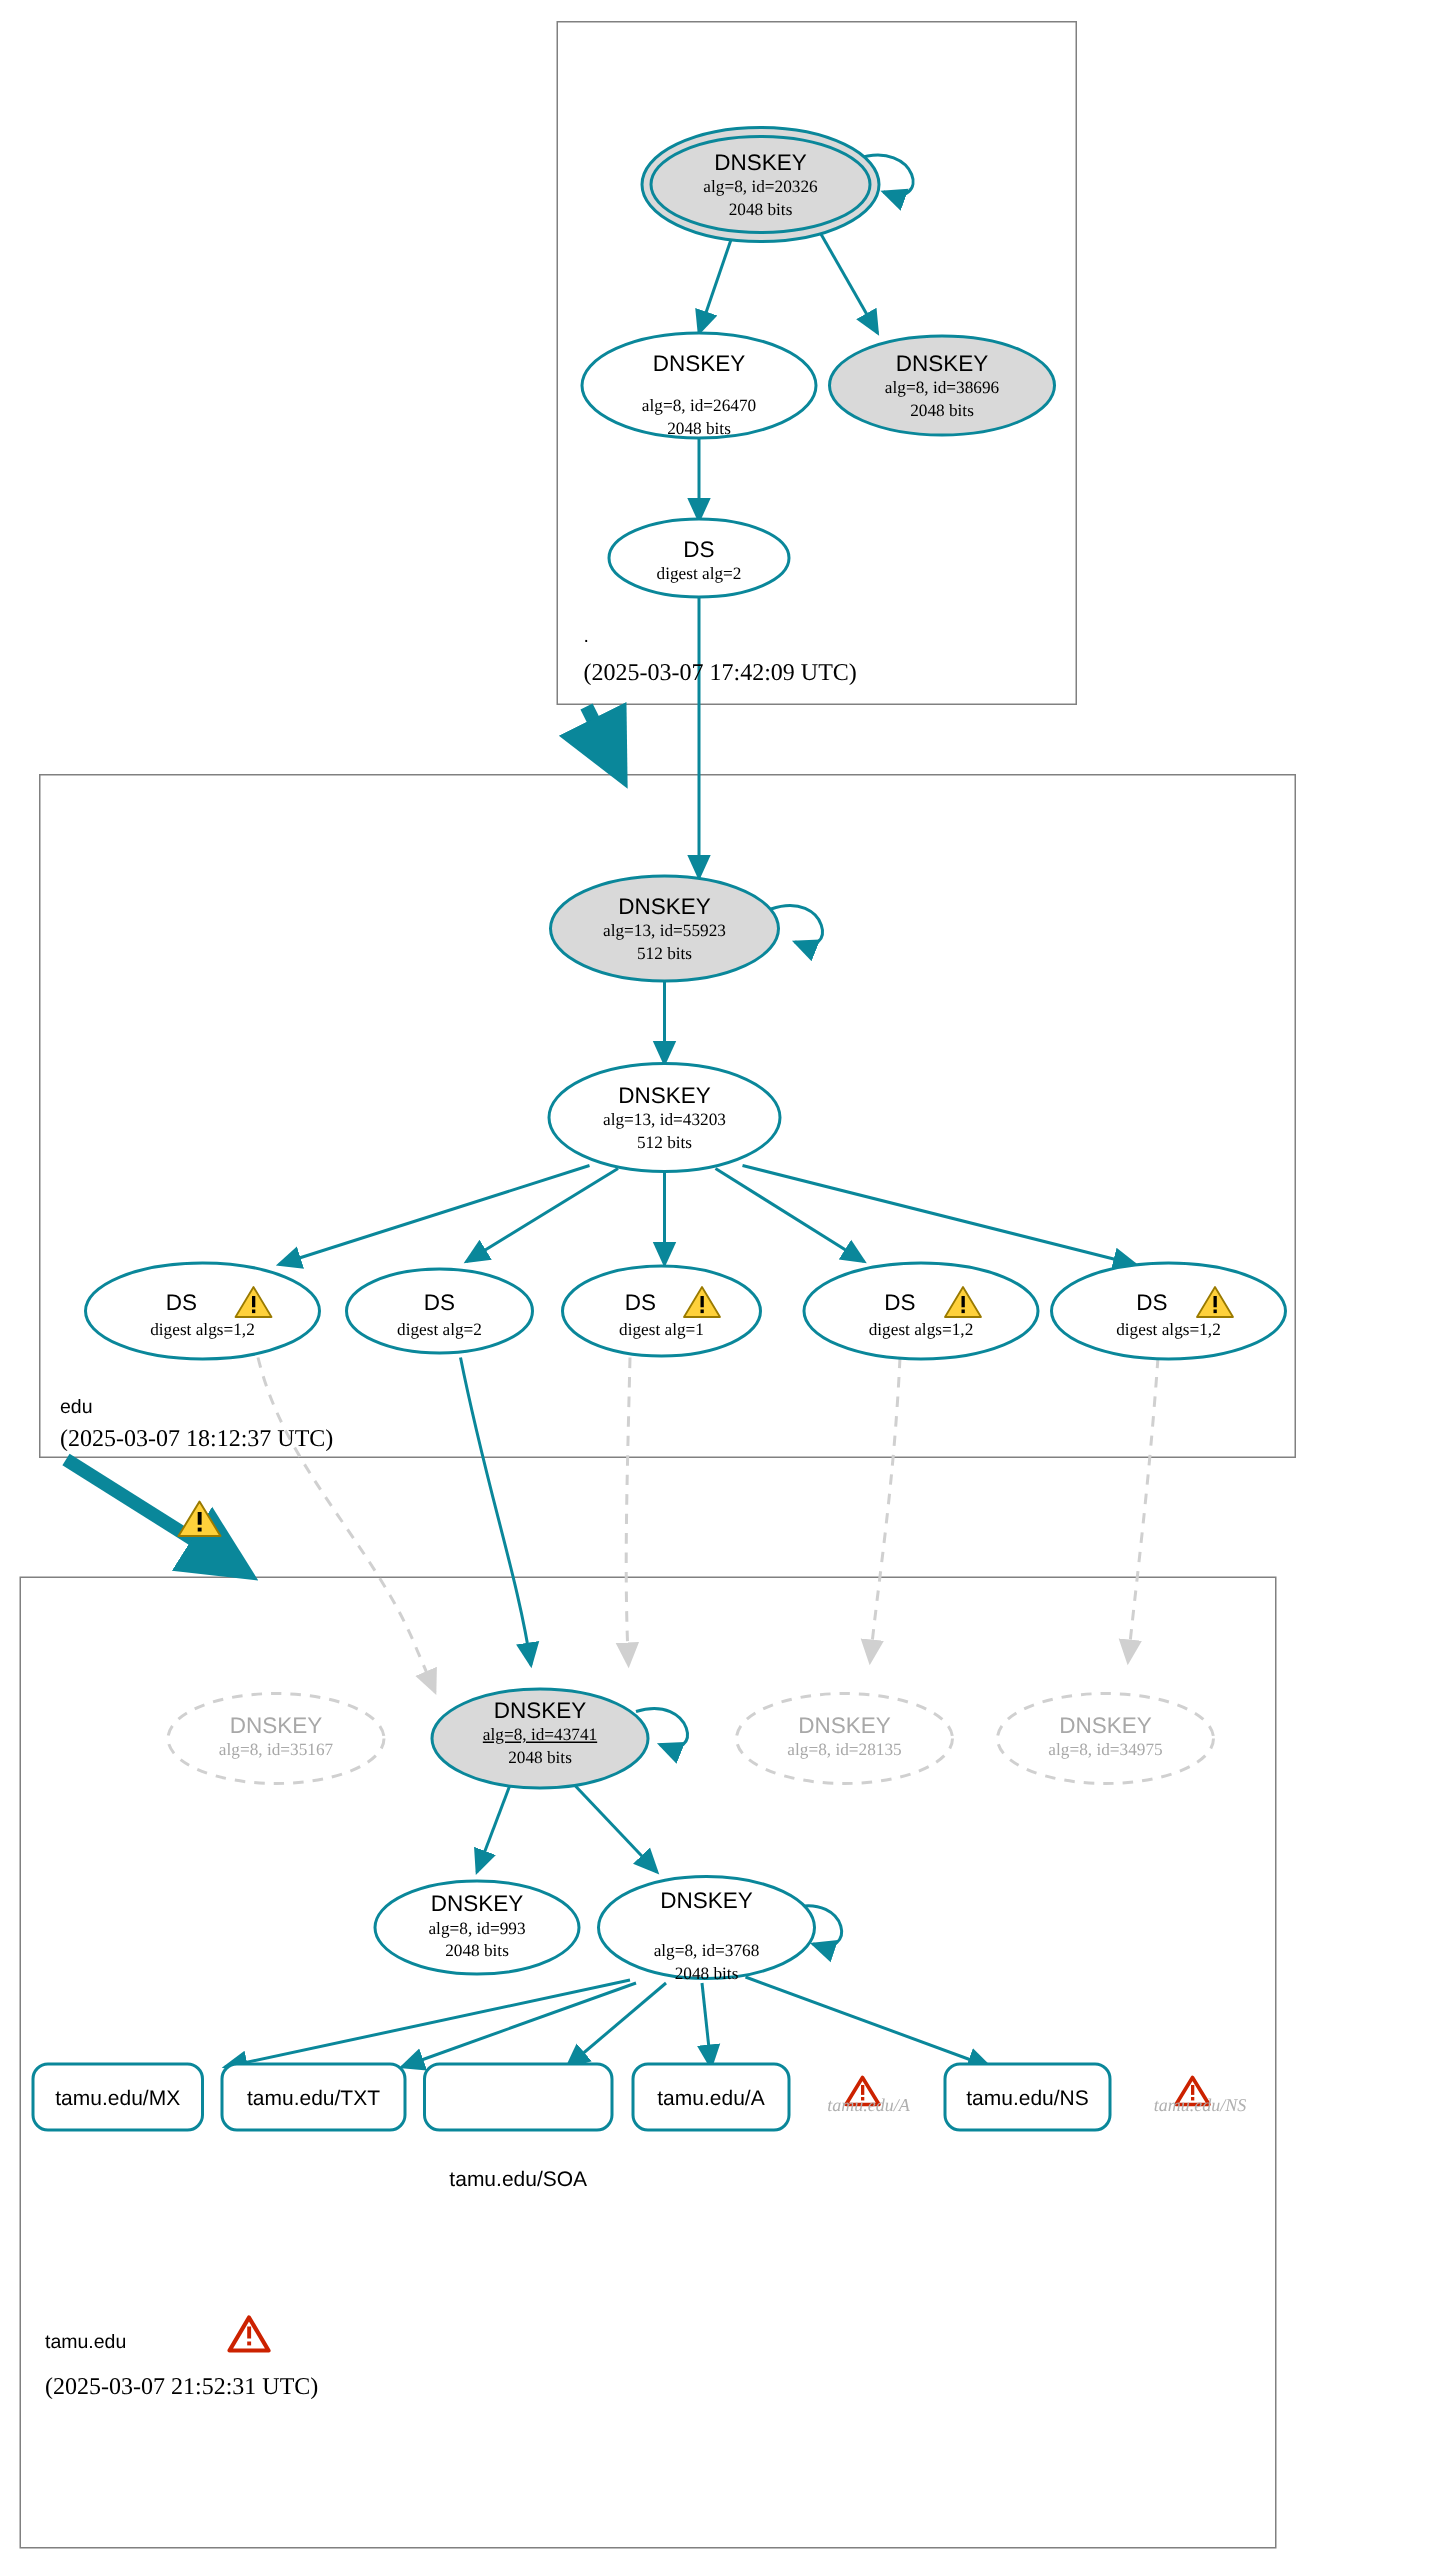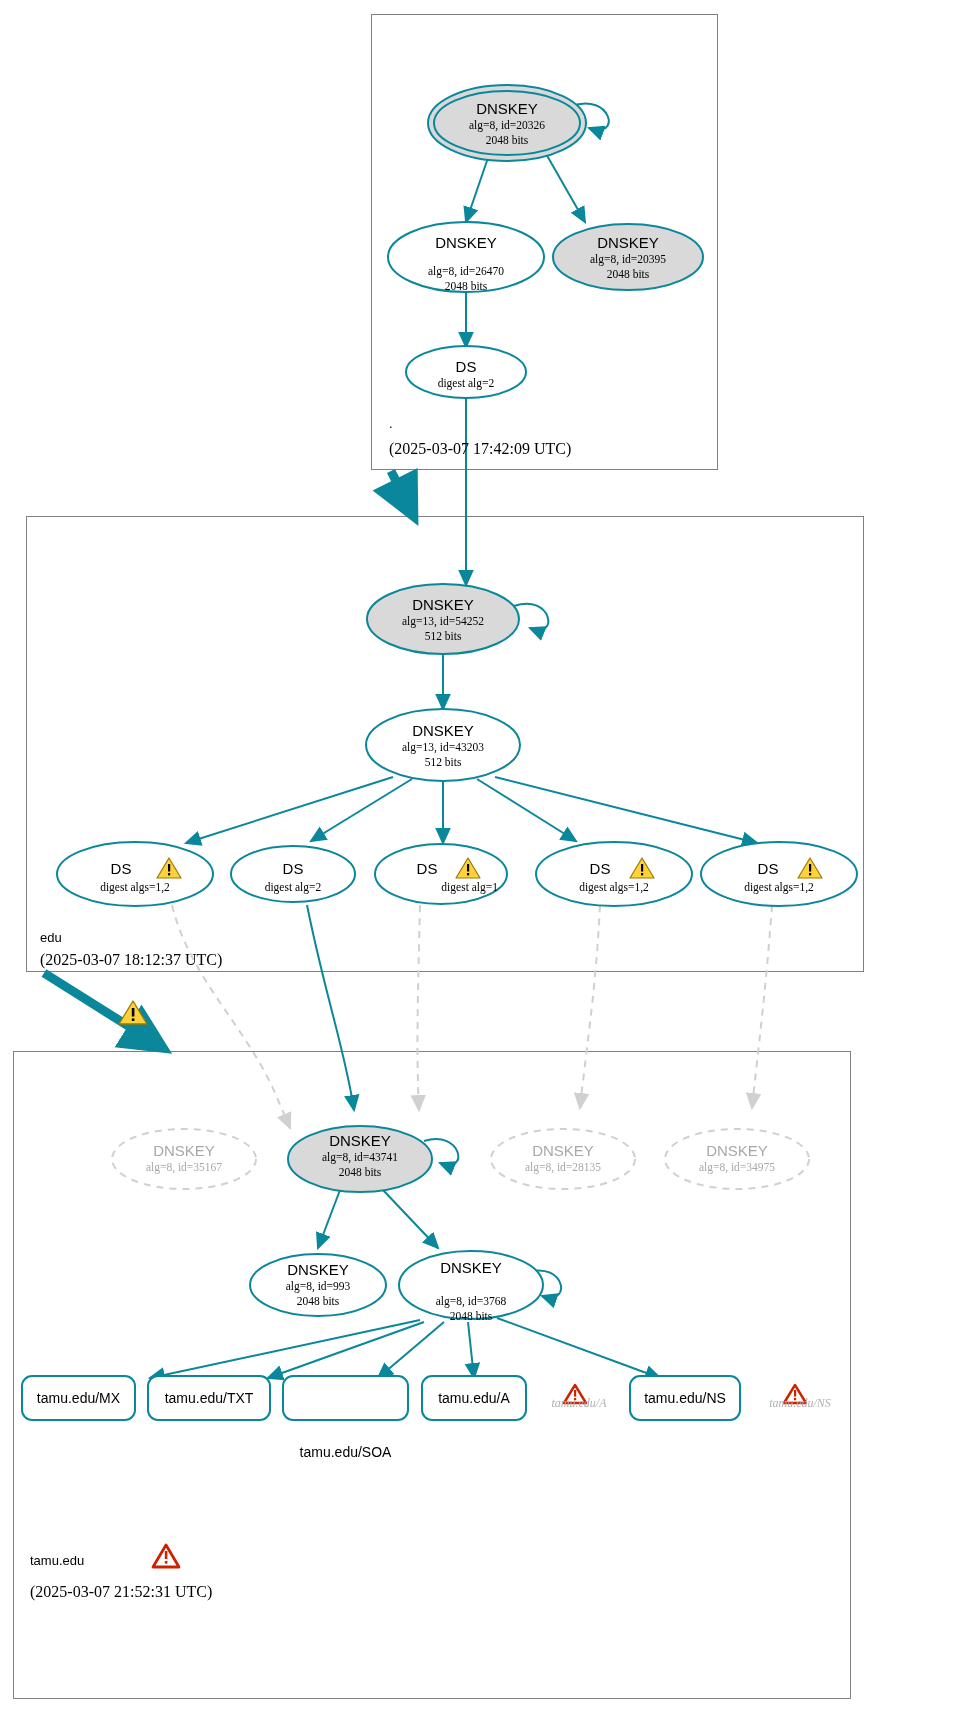--- a/index.html
+++ b/index.html
@@ -196,35 +196,35 @@
   </div>
 
   <div class="nodelabel" style="left:386px;top:235px;width:160px;">
     <div class="nl-title">DNSKEY</div>
     <div class="nl-sub" style="margin-top:16px;">alg=8, id=26470</div>
     <div class="nl-sub" style="margin-top:3px;">2048 bits</div>
   </div>
 
   <div class="nodelabel" style="left:550px;top:235px;width:156px;">
     <div class="nl-title">DNSKEY</div>
-    <div class="nl-sub" style="margin-top:4px;">alg=8, id=20395</div>
+    <div class="nl-sub" style="margin-top:4px;">alg=8, id=38696</div>
     <div class="nl-sub" style="margin-top:3px;">2048 bits</div>
   </div>
 
   <div class="nodelabel" style="left:396px;top:359px;width:140px;">
     <div class="nl-title">DS</div>
     <div class="nl-sub" style="margin-top:4px;">digest alg=2</div>
   </div>
 
   <div class="zonename" style="left:389px;top:416px;">.</div>
   <div class="zonetime" style="left:389px;top:440px;">(2025-03-07 17:42:09 UTC)</div>
 
   <div class="nodelabel" style="left:363px;top:597px;width:160px;">
     <div class="nl-title">DNSKEY</div>
-    <div class="nl-sub" style="margin-top:4px;">alg=13, id=54252</div>
+    <div class="nl-sub" style="margin-top:4px;">alg=13, id=55923</div>
     <div class="nl-sub" style="margin-top:3px;">512 bits</div>
   </div>
 
   <div class="nodelabel" style="left:363px;top:723px;width:160px;">
     <div class="nl-title">DNSKEY</div>
     <div class="nl-sub" style="margin-top:4px;">alg=13, id=43203</div>
     <div class="nl-sub" style="margin-top:3px;">512 bits</div>
   </div>
 
   <div class="nodelabel" style="left:75px;top:861px;width:92px;">
@@ -237,21 +237,21 @@
   <div class="nodelabel" style="left:233px;top:861px;width:120px;">
     <div class="nl-title">DS</div>
   </div>
   <div class="nodelabel" style="left:223px;top:882px;width:140px;">
     <div class="nl-sub">digest alg=2</div>
   </div>
 
   <div class="nodelabel" style="left:381px;top:861px;width:92px;">
     <div class="nl-title">DS</div>
   </div>
-  <div class="nodelabel" style="left:358px;top:882px;width:140px;text-align:right;">
+  <div class="nodelabel" style="left:371px;top:882px;width:140px;">
     <div class="nl-sub">digest alg=1</div>
   </div>
 
   <div class="nodelabel" style="left:554px;top:861px;width:92px;">
     <div class="nl-title">DS</div>
   </div>
   <div class="nodelabel" style="left:534px;top:882px;width:160px;">
     <div class="nl-sub">digest algs=1,2</div>
   </div>
 
@@ -265,21 +265,21 @@
   <div class="zonename" style="left:40px;top:930px;">edu</div>
   <div class="zonetime" style="left:40px;top:951px;">(2025-03-07 18:12:37 UTC)</div>
 
   <div class="nodelabel nl-dim" style="left:124px;top:1143px;width:120px;">
     <div class="nl-title">DNSKEY</div>
     <div class="nl-sub" style="margin-top:4px;">alg=8, id=35167</div>
   </div>
 
   <div class="nodelabel" style="left:300px;top:1133px;width:120px;">
     <div class="nl-title">DNSKEY</div>
-    <div class="nl-sub" style="margin-top:4px;">alg=8, id=43741</div>
+    <div class="nl-sub" style="margin-top:4px;text-decoration:underline;">alg=8, id=43741</div>
     <div class="nl-sub" style="margin-top:3px;">2048 bits</div>
   </div>
 
   <div class="nodelabel nl-dim" style="left:503px;top:1143px;width:120px;">
     <div class="nl-title">DNSKEY</div>
     <div class="nl-sub" style="margin-top:4px;">alg=8, id=28135</div>
   </div>
 
   <div class="nodelabel nl-dim" style="left:677px;top:1143px;width:120px;">
     <div class="nl-title">DNSKEY</div>

